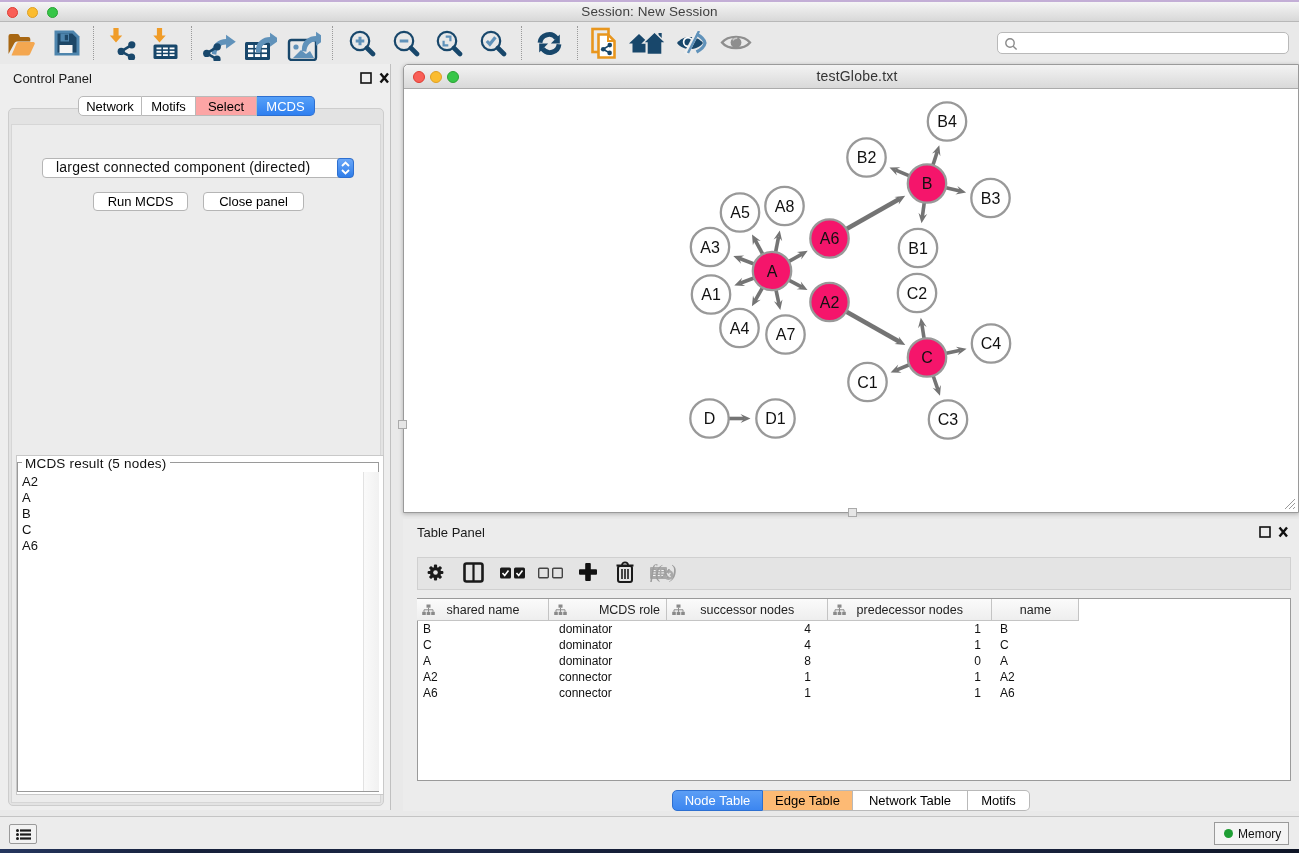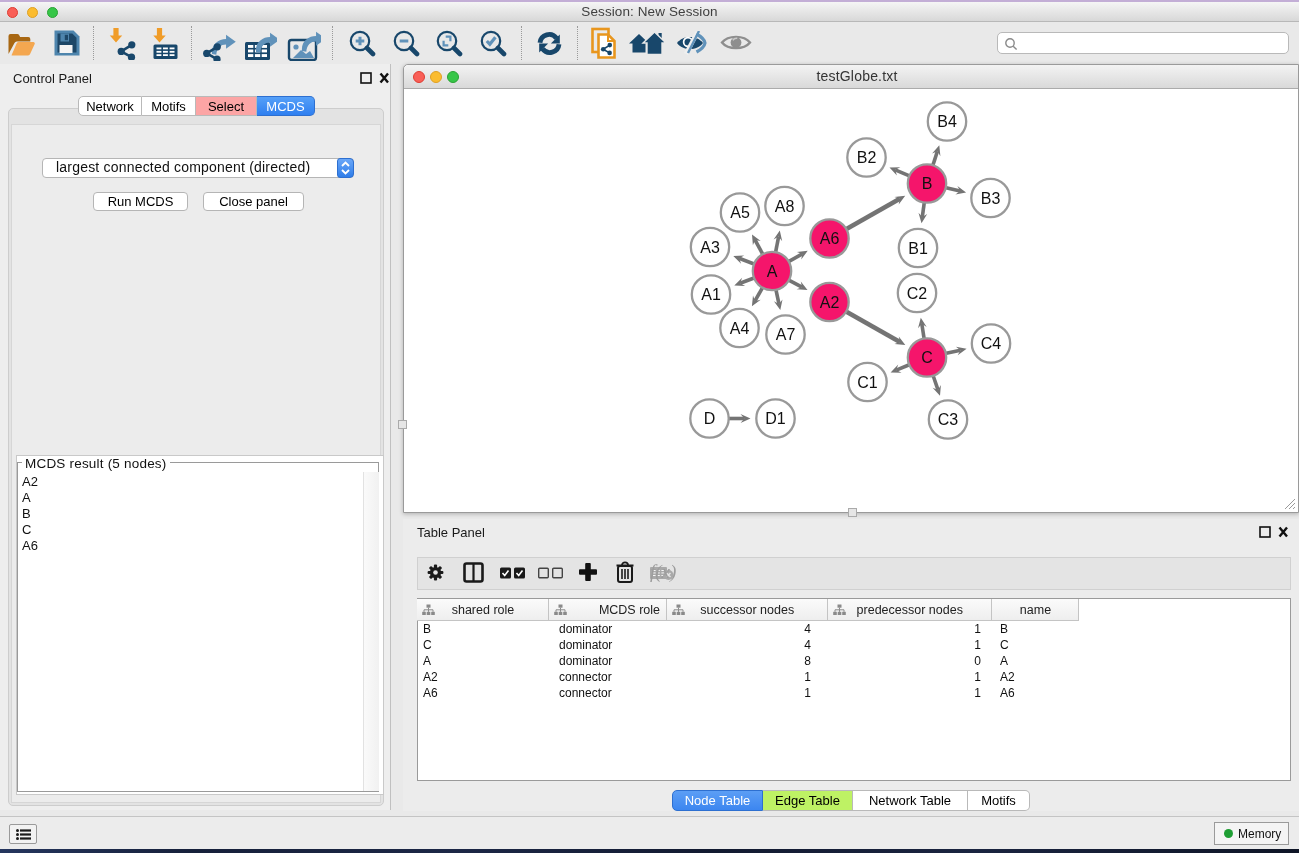--- a/index.html
+++ b/index.html
@@ -342,21 +342,21 @@
 <div style="position:absolute;left:417px;top:599px;width:132px;height:22px;background:linear-gradient(#fbfbfb,#eeeeee);border-right:1px solid #c4c4c4;border-bottom:1px solid #c4c4c4;"></div>
 <svg style="position:absolute;left:422px;top:604px" width="13" height="12" viewBox="0 0 13 12">
     <g fill="#8a8a8a">
       <rect x="4.5" y="0.5" width="4" height="3.2"></rect>
       <rect x="0.2" y="7.8" width="3.6" height="3.2"></rect>
       <rect x="4.7" y="7.8" width="3.6" height="3.2"></rect>
       <rect x="9.2" y="7.8" width="3.6" height="3.2"></rect>
     </g>
     <path d="M6.5,3.7 v2 M2,7.8 v-2 h9 v2 M6.5,5.7 v2.1" stroke="#8a8a8a" stroke-width="1" fill="none"></path>
   </svg>
-<div style="position:absolute;left:417px;top:603px;width:132px;text-align:center;font-size:12.5px;color:#222;">shared role</div>
+<div style="position:absolute;left:417px;top:603px;width:132px;text-align:center;font-size:12.5px;color:#222;">shared name</div>
 <div style="position:absolute;left:549px;top:599px;width:118px;height:22px;background:linear-gradient(#fbfbfb,#eeeeee);border-right:1px solid #c4c4c4;border-bottom:1px solid #c4c4c4;"></div>
 <svg style="position:absolute;left:554px;top:604px" width="13" height="12" viewBox="0 0 13 12">
     <g fill="#8a8a8a">
       <rect x="4.5" y="0.5" width="4" height="3.2"></rect>
       <rect x="0.2" y="7.8" width="3.6" height="3.2"></rect>
       <rect x="4.7" y="7.8" width="3.6" height="3.2"></rect>
       <rect x="9.2" y="7.8" width="3.6" height="3.2"></rect>
     </g>
     <path d="M6.5,3.7 v2 M2,7.8 v-2 h9 v2 M6.5,5.7 v2.1" stroke="#8a8a8a" stroke-width="1" fill="none"></path>
   </svg>
@@ -405,21 +405,21 @@
 <div style="position:absolute;left:667px;top:670px;width:144px;text-align:right;font-size:12px;color:#111;">1</div>
 <div style="position:absolute;left:827px;top:670px;width:154px;text-align:right;font-size:12px;color:#111;">1</div>
 <div style="position:absolute;left:1000px;top:670px;font-size:12px;color:#111;">A2</div>
 <div style="position:absolute;left:423px;top:686px;font-size:12px;color:#111;">A6</div>
 <div style="position:absolute;left:559px;top:686px;font-size:12px;color:#111;">connector</div>
 <div style="position:absolute;left:667px;top:686px;width:144px;text-align:right;font-size:12px;color:#111;">1</div>
 <div style="position:absolute;left:827px;top:686px;width:154px;text-align:right;font-size:12px;color:#111;">1</div>
 <div style="position:absolute;left:1000px;top:686px;font-size:12px;color:#111;">A6</div>
 <div style="position:absolute;left:672px;top:790px;height:21px;display:flex;font-size:13px;">
     <div style="width:91px;background:linear-gradient(#5c9ef5,#3c86f0);border:1px solid #2d6fd0;border-radius:5px 0 0 5px;color:#fff;display:flex;align-items:center;justify-content:center;">Node Table</div>
-    <div style="width:90px;background:#bef264;border:1px solid #b9b9b9;border-left:none;display:flex;align-items:center;justify-content:center;">Edge Table</div>
+    <div style="width:90px;background:#fdba74;border:1px solid #b9b9b9;border-left:none;display:flex;align-items:center;justify-content:center;">Edge Table</div>
     <div style="width:115px;background:#fff;border:1px solid #b9b9b9;border-left:none;display:flex;align-items:center;justify-content:center;">Network Table</div>
     <div style="width:62px;background:#fff;border:1px solid #b9b9b9;border-left:none;border-radius:0 5px 5px 0;display:flex;align-items:center;justify-content:center;">Motifs</div>
   </div>
 <div style="position:absolute;left:0;top:816px;width:1299px;height:33px;background:#ececec;border-top:1px solid #c4c4c4;"></div>
 <div style="position:absolute;left:9px;top:824px;width:28px;height:20px;background:#f2f2f2;border:1px solid #9a9a9a;border-radius:2px;"></div>
 <svg style="position:absolute;left:16px;top:829px" width="15" height="11" viewBox="0 0 15 11">
     <g fill="#1a1a1a">
       <circle cx="1.5" cy="1.5" r="1.5"></circle>
       <circle cx="1.5" cy="5.5" r="1.5"></circle>
       <circle cx="1.5" cy="9.5" r="1.5"></circle>

